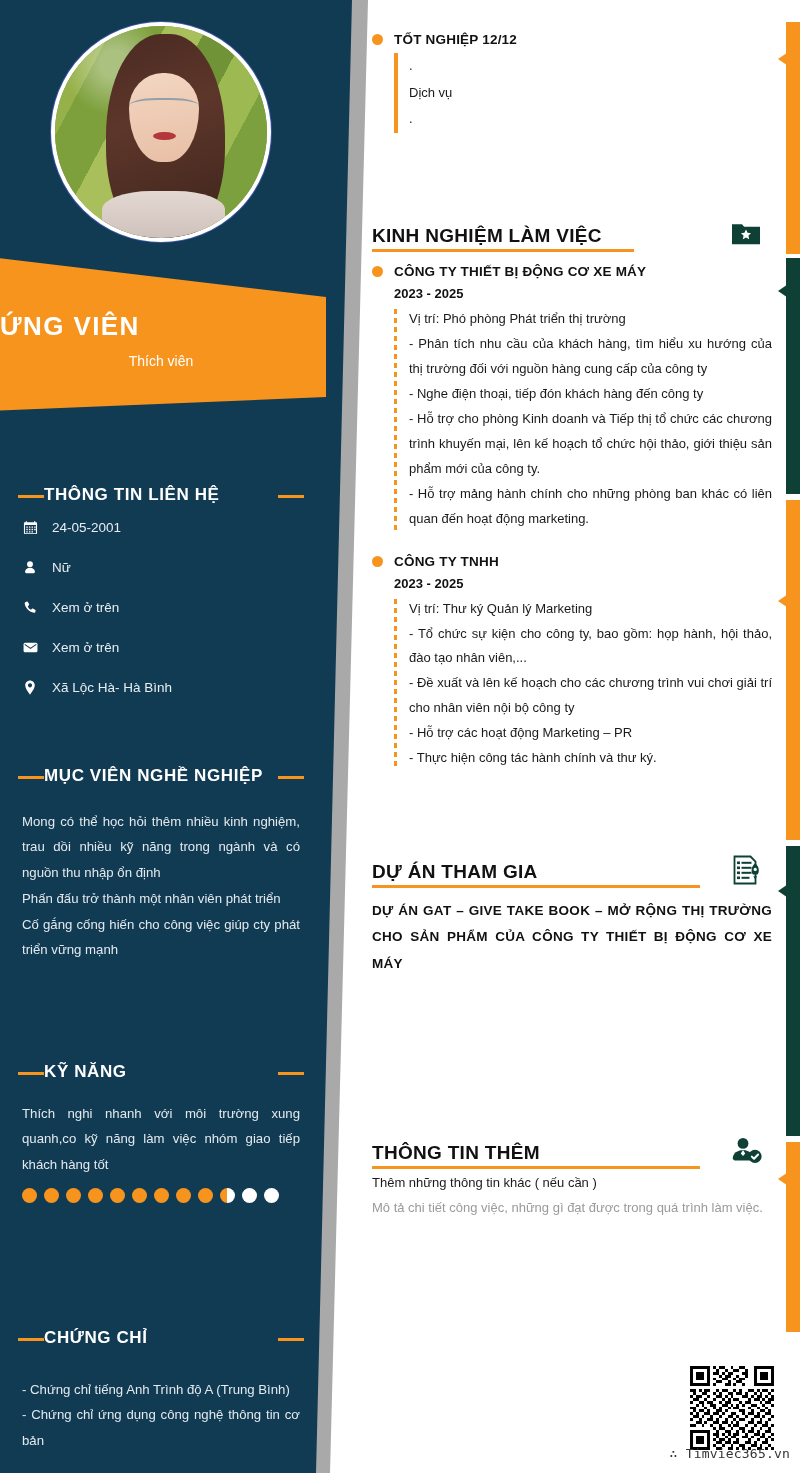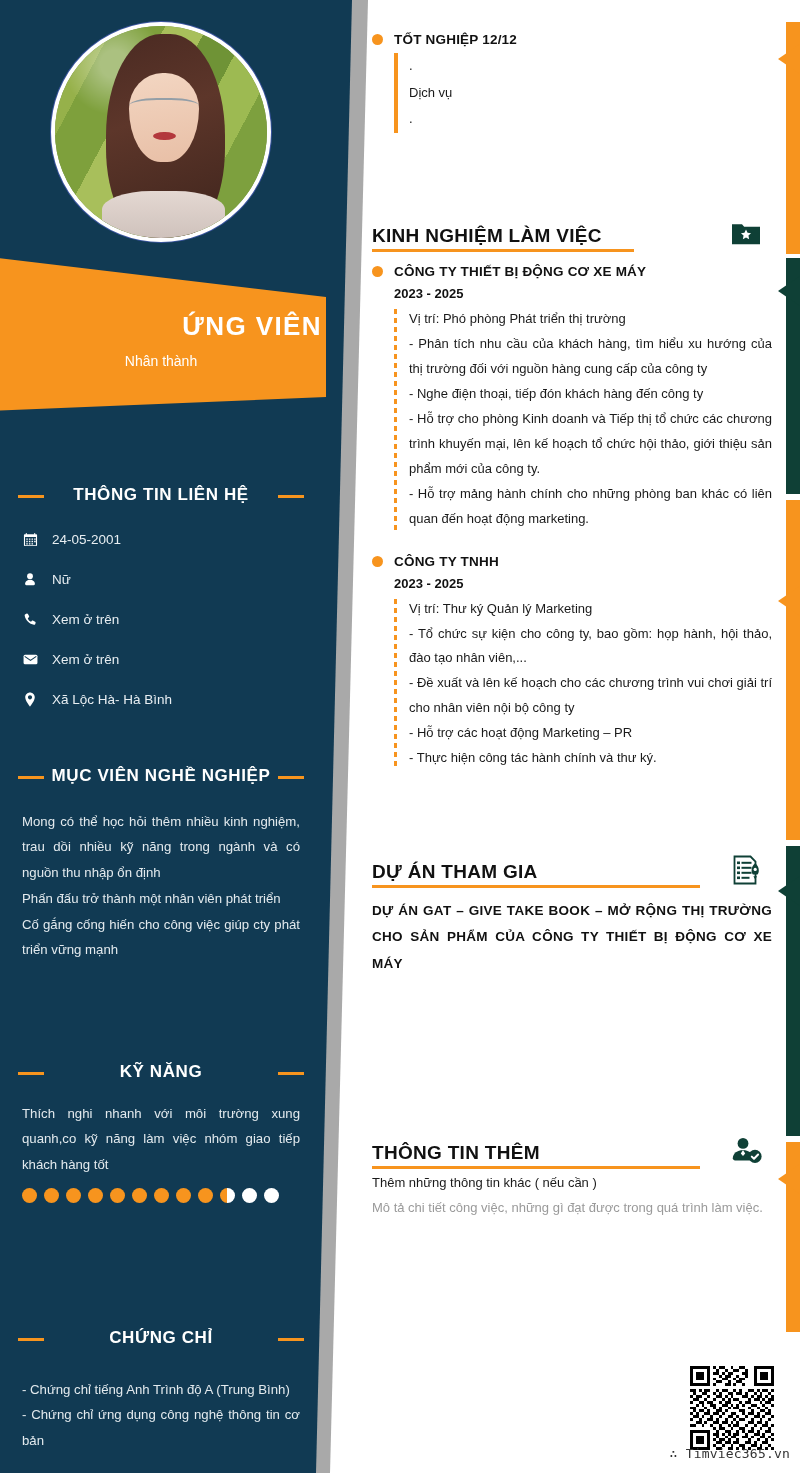--- a/index.html
+++ b/index.html
@@ -100,41 +100,41 @@
     left: -10px; top: 257px;
     width: 336px; height: 154px;
     background: #f7941e;
     clip-path: polygon(0 0, 336px 40px, 336px 140px, 0 154px);
     z-index: 4;
   }
   .name-text {
     position: absolute;
     left: 0; top: 311px;
     width: 322px;
-    text-align: right;
+    text-align: left;
     color: #ffffff;
     font-size: 26px;
     font-weight: bold;
     letter-spacing: 1.4px;
     z-index: 5;
   }
   .name-role {
     position: absolute;
     left: 0; top: 353px;
     width: 322px;
     text-align: center;
     color: #ffffff;
     font-size: 14px;
     z-index: 5;
   }
 
   
   .sb-head {
     position: relative;
-    text-align: center;
+    text-align: left;
     color: #ffffff;
     font-size: 17px;
     font-weight: bold;
     letter-spacing: .6px;
     padding: 0 44px;
     line-height: 1.22;
   }
   .sb-head .dash {
     position: absolute;
     top: 50%;
@@ -142,21 +142,21 @@
     background: #f7941e;
   }
   .sb-head .dash.l { left: 18px; }
   .sb-head .dash.r { right: 18px; }
 
   .sb-block { position: absolute; left: 0; width: 322px; }
 
   
   .contact-row {
     display: flex;
-    align-items: center;
+    align-items: flex-start;
     gap: 14px;
     padding: 0 0 0 22px;
     height: 40px;
     color: #e8eef2;
     font-size: 13.5px;
   }
   .contact-row .ic {
     width: 16px; height: 16px;
     display: flex; align-items: center; justify-content: center;
     flex: 0 0 16px;
@@ -323,21 +323,21 @@
       <div class="photo-bg"></div>
       <div class="photo-hair"></div>
       <div class="photo-face"></div>
       <div class="photo-glass"></div>
       <div class="photo-lip"></div>
       <div class="photo-body"></div>
     </div>
 
     <div class="name-banner"></div>
     <div class="name-text">ỨNG VIÊN</div>
-    <div class="name-role">Nhân thành</div>
+    <div class="name-role">Thích viên</div>
 
     <div class="sb-block" style="top:485px;">
       <div class="sb-head">
         <span class="dash l"></span>
         <span>THÔNG TIN LIÊN HỆ</span>
         <span class="dash r"></span>
       </div>
 
       <div style="margin-top:14px;">
         <div class="contact-row">

